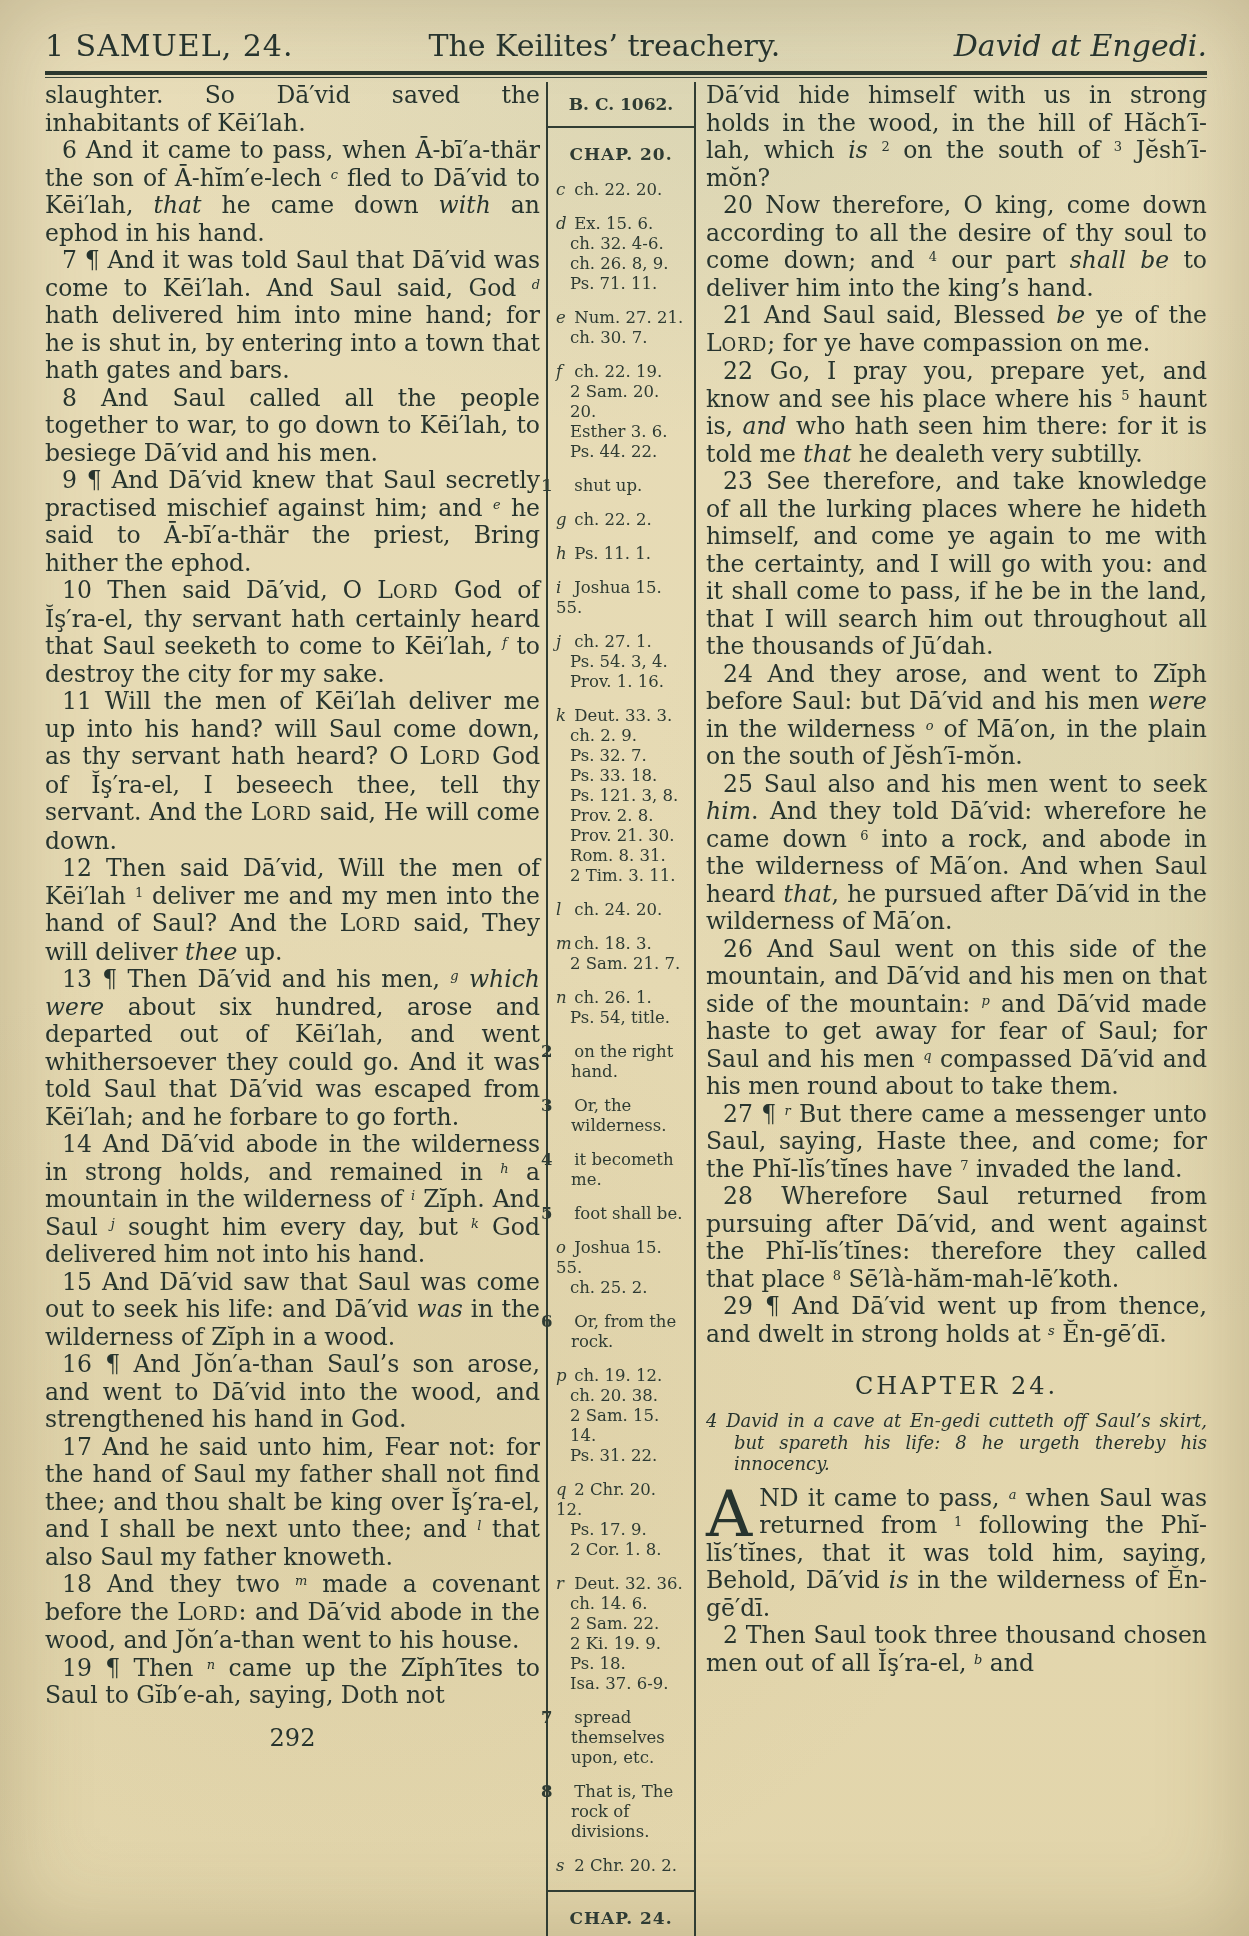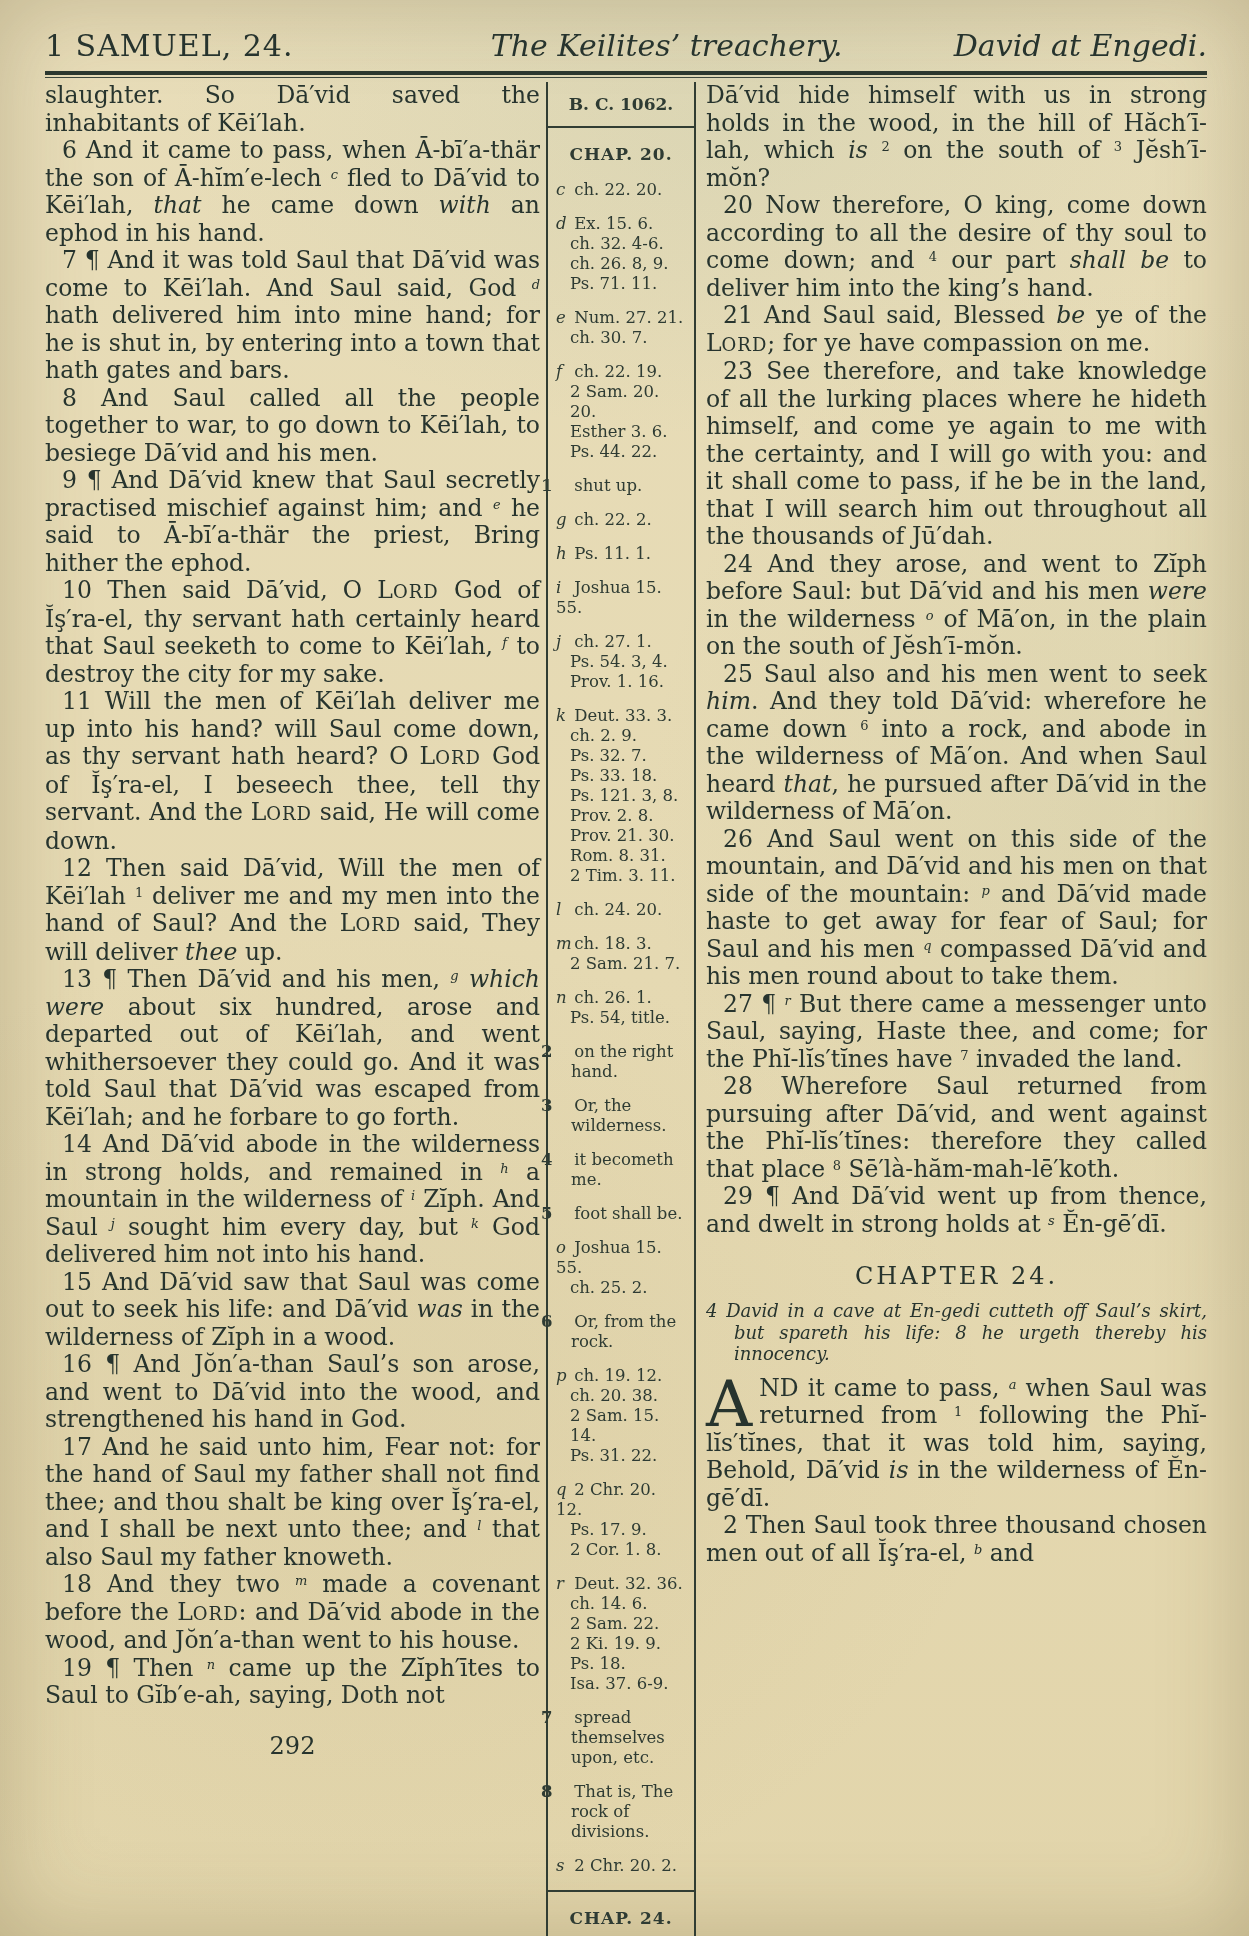--- a/index.html
+++ b/index.html
@@ -11,21 +11,21 @@
       radial-gradient(900px 520px at 58% 6%, rgba(130,165,150,.12), transparent 62%),
       radial-gradient(760px 900px at 88% 42%, rgba(140,165,135,.09), transparent 60%),
       radial-gradient(1000px 780px at 28% 74%, rgba(165,150,105,.10), transparent 65%),
       linear-gradient(#e8ddb9,#e2d5ab);
     overflow:hidden;
   }
   .page{position:relative;width:1249px;height:1936px;box-shadow:inset 0 0 90px rgba(95,78,40,.28);}
   .content{position:absolute;left:45px;right:42px;top:28px;}
   header.running{display:flex;align-items:baseline;font-size:30px;}
   .h-left{width:33%;letter-spacing:1px;}
-  .h-center{flex:1;text-align:center;font-style:italic;}
+  .h-center{flex:1;}
   .h-right{width:26%;text-align:right;font-style:italic;}
   .rule-double{margin-top:8px;border-top:4px solid #2c382f;border-bottom:1px solid #3c473c;height:2px;}
   .columns{display:flex;margin-top:4px;}
   .col-left{width:501px;padding-right:6px;box-sizing:border-box;}
   .col-refs{width:150px;border-left:2px solid #313d33;border-right:2px solid #313d33;
     padding:6px 8px 0 8px;box-sizing:border-box;font-size:16.5px;line-height:20px;color:#2e3b33;}
   .col-right{flex:1;padding-left:10px;box-sizing:border-box;}
   .verse{margin:0;text-align:justify;font-size:23.5px;line-height:27.5px;text-indent:17px;}
   .verse.cont{text-indent:0;}
   sup.ref{font-size:13px;font-style:italic;line-height:0;vertical-align:7px;}
@@ -38,21 +38,21 @@
   
   .bc{font-weight:bold;text-align:center;font-size:17px;margin:6px 0 8px;}
   .refs-rule{border-top:2px solid #313d33;margin:12px -8px 16px;}
   .chap{font-weight:bold;text-align:center;font-size:17px;margin:4px 0 16px;letter-spacing:1px;}
   .ref-block{margin:0 0 14px;}
   .ref-line{padding-left:14px;}
   .ref-line.first{padding-left:0;}
   .mark{font-style:italic;display:inline-block;width:13px;}
   .mark.num{font-style:normal;font-weight:bold;}
   .note{padding-left:15px;text-indent:-15px;margin:9px 0 14px;}
-  .page-number{text-align:center;font-size:24px;margin-top:22px;}
+  .page-number{text-align:center;font-size:24px;margin-top:14px;}
 </style>
 </head>
 <body>
 
 <div class="page">
   <div class="content">
     <header class="running">
       <div class="h-left">1 SAMUEL, 24.</div>
       <div class="h-center">The Keilites’ treachery.</div>
       <div class="h-right">David at Engedi.</div>
@@ -170,20 +170,21 @@
           <div class="ref-block">
             <div class="ref-line first"><span class="mark">s</span> 2 Chr. 20. 2.</div>
           </div>
           <div class="refs-rule"></div>
           <div class="chap">CHAP. 24.</div>
         </aside>
       <section class="col-right" id="right-col">
           <p class="verse cont">Dā′vid hide himself with us in strong holds in the wood, in the hill of Hăch′ī-lah, which <i>is</i> <sup class="ref num">2</sup> on the south of <sup class="ref num">3</sup> Jĕsh′ī-mŏn?</p>
           <p class="verse">20 Now therefore, O king, come down according to all the desire of thy soul to come down; and <sup class="ref num">4</sup> our part <i>shall be</i> to deliver him into the king’s hand.</p>
           <p class="verse">21 And Saul said, Blessed <i>be</i> ye of the L<span class="sc">ORD</span>; for ye have compassion on me.</p>
+          <p class="verse">22 Go, I pray you, prepare yet, and know and see his place where his <sup class="ref num">5</sup> haunt is, <i>and</i> who hath seen him there: for it is told me <i>that</i> he dealeth very subtilly.</p>
           <p class="verse">23 See therefore, and take knowledge of all the lurking places where he hideth himself, and come ye again to me with the certainty, and I will go with you: and it shall come to pass, if he be in the land, that I will search him out throughout all the thousands of Jū′dah.</p>
           <p class="verse">24 And they arose, and went to Zĭph before Saul: but Dā′vid and his men <i>were</i> in the wilderness <sup class="ref">o</sup> of Mā′on, in the plain on the south of Jĕsh′ī-mŏn.</p>
           <p class="verse">25 Saul also and his men went to seek <i>him</i>. And they told Dā′vid: wherefore he came down <sup class="ref num">6</sup> into a rock, and abode in the wilderness of Mā′on. And when Saul heard <i>that</i>, he pursued after Dā′vid in the wilderness of Mā′on.</p>
           <p class="verse">26 And Saul went on this side of the mountain, and Dā′vid and his men on that side of the mountain: <sup class="ref">p</sup> and Dā′vid made haste to get away for fear of Saul; for Saul and his men <sup class="ref">q</sup> compassed Dā′vid and his men round about to take them.</p>
           <p class="verse">27 ¶ <sup class="ref">r</sup> But there came a messenger unto Saul, saying, Haste thee, and come; for the Phĭ-lĭs′tĭnes have <sup class="ref num">7</sup> invaded the land.</p>
           <p class="verse">28 Wherefore Saul returned from pursuing after Dā′vid, and went against the Phĭ-lĭs′tĭnes: therefore they called that place <sup class="ref num">8</sup> Sē′là-hăm-mah-lē′koth.</p>
           <p class="verse">29 ¶ And Dā′vid went up from thence, and dwelt in strong holds at <sup class="ref">s</sup> Ĕn-gē′dī.</p>
           <div class="chap-heading">CHAPTER 24.</div>
           <p class="summary">4 David in a cave at En-gedi cutteth off Saul’s skirt, but spareth his life: 8 he urgeth thereby his innocency.</p>
           <p class="verse cont"><span class="dropcap">A</span>ND it came to pass, <sup class="ref">a</sup> when Saul was returned from <sup class="ref num">1</sup> following the Phĭ-lĭs′tĭnes, that it was told him, saying, Behold, Dā′vid <i>is</i> in the wilderness of Ĕn-gē′dī.</p>

